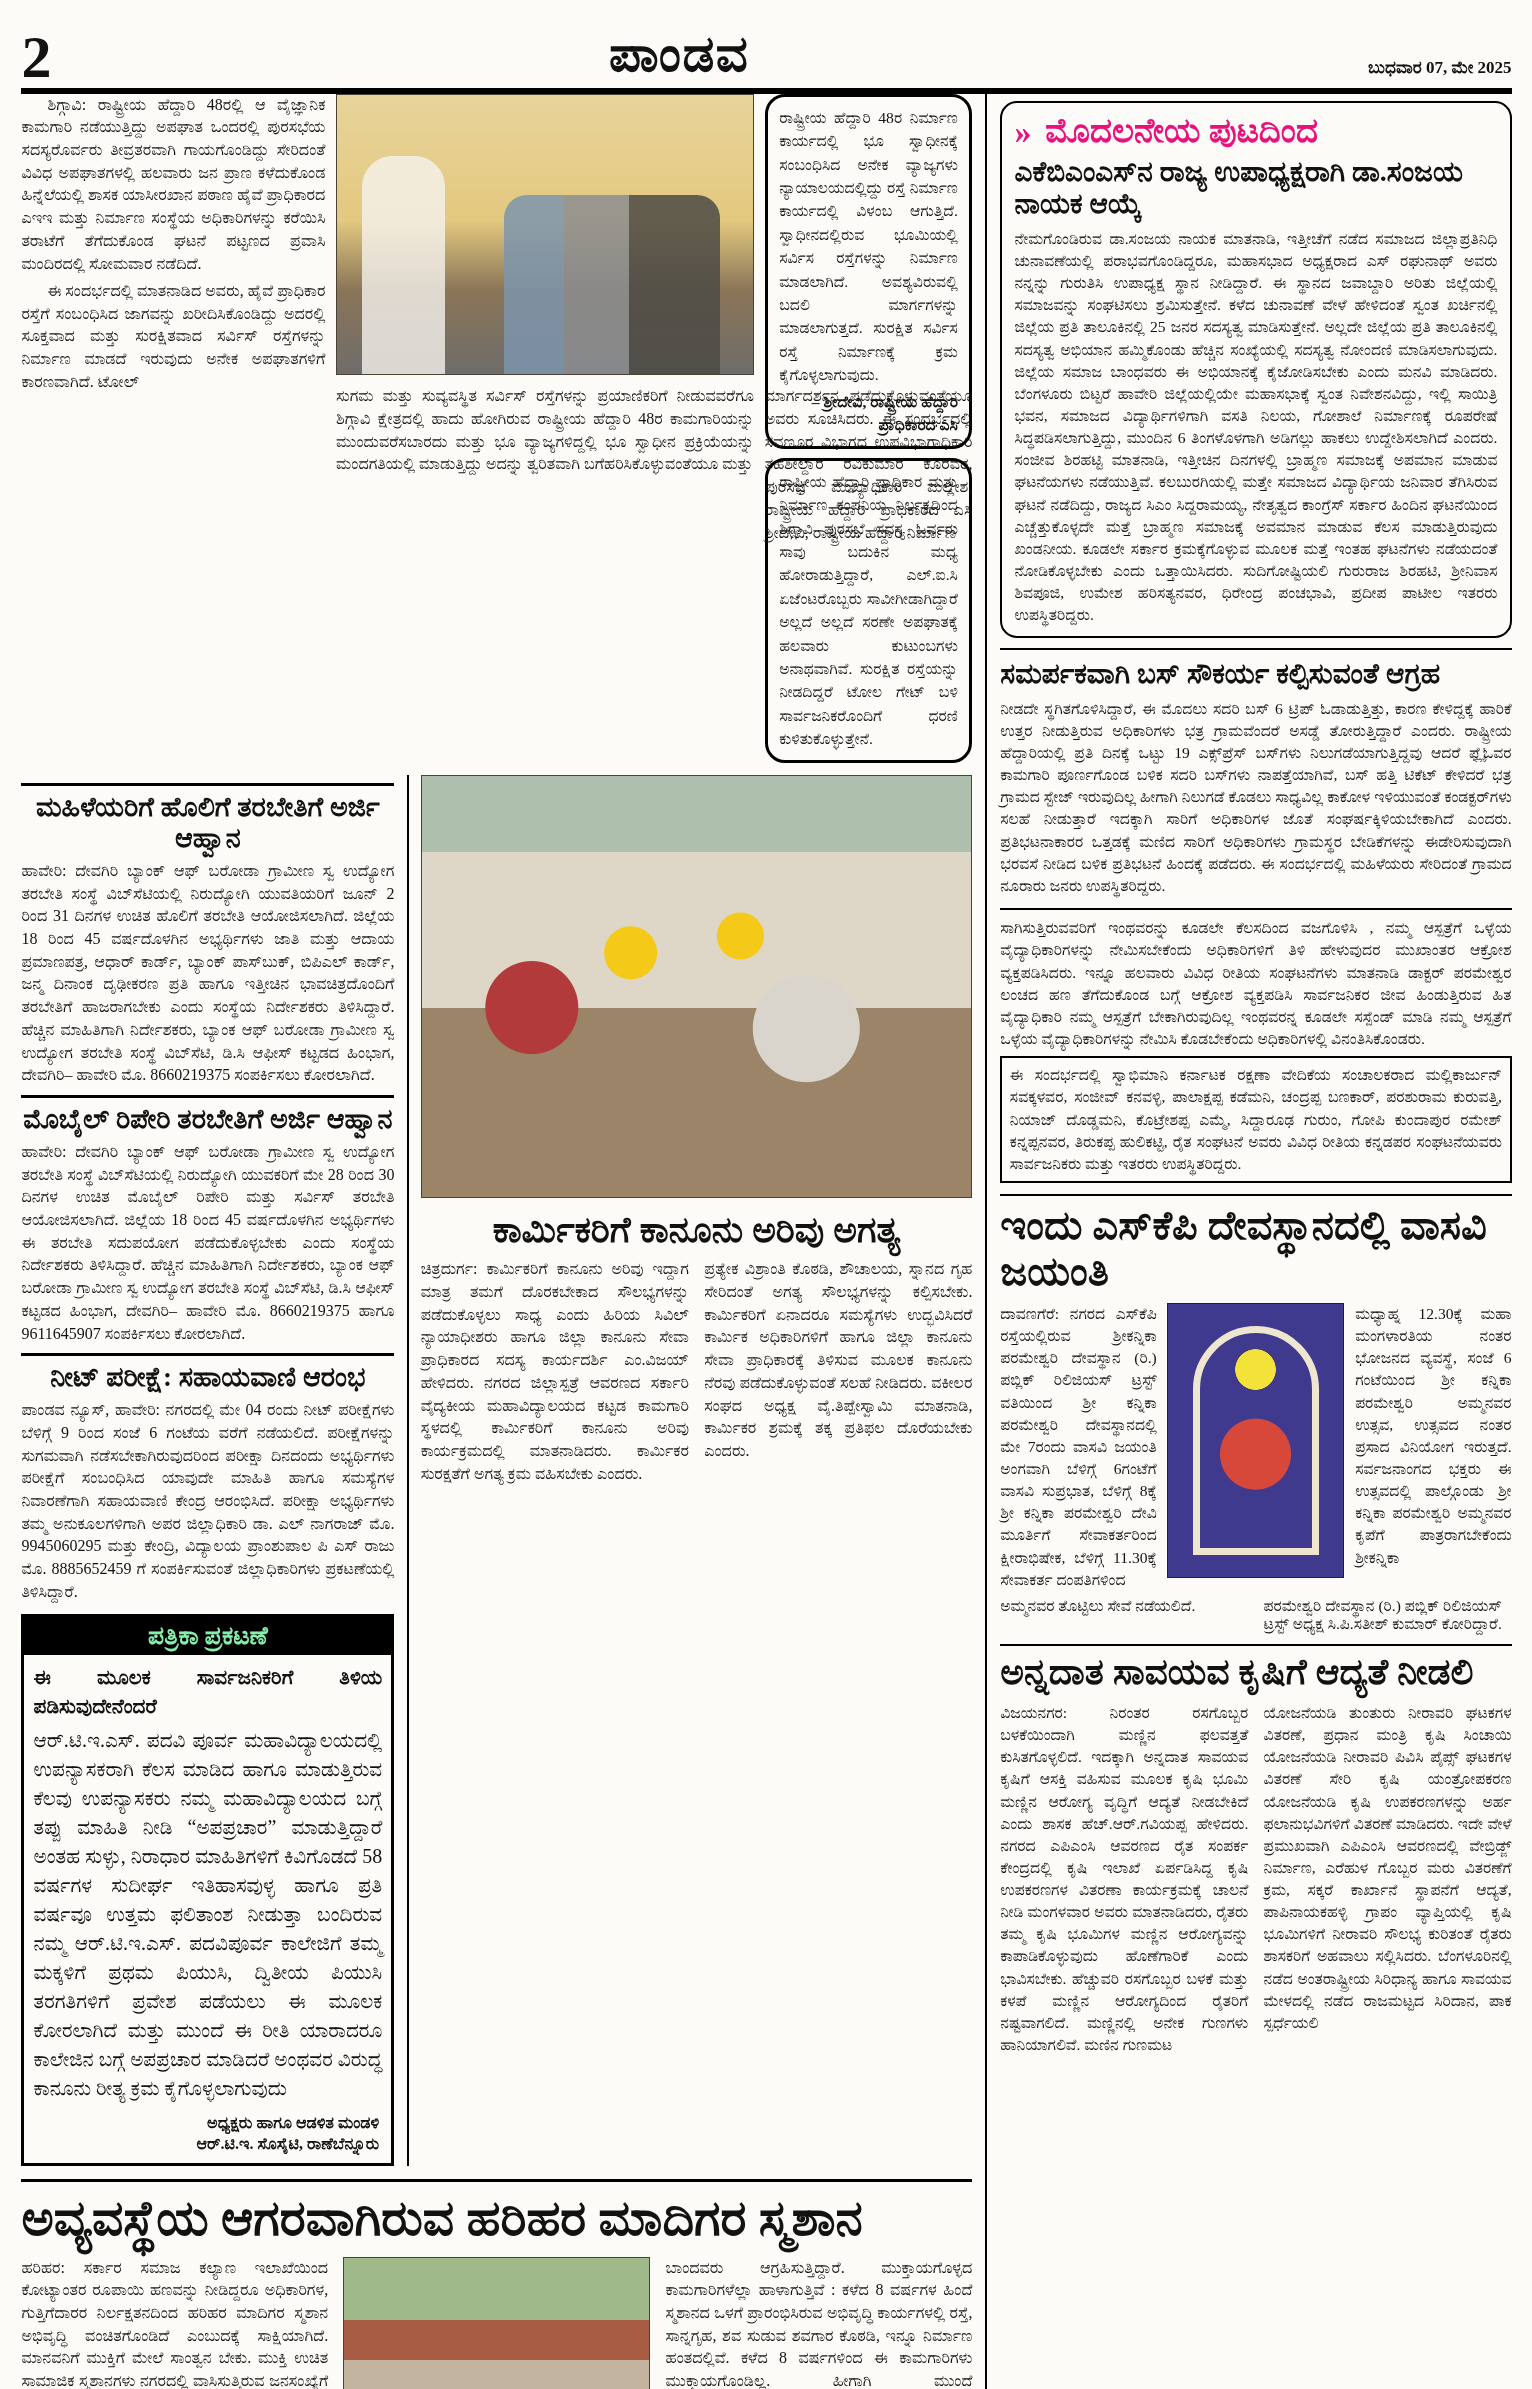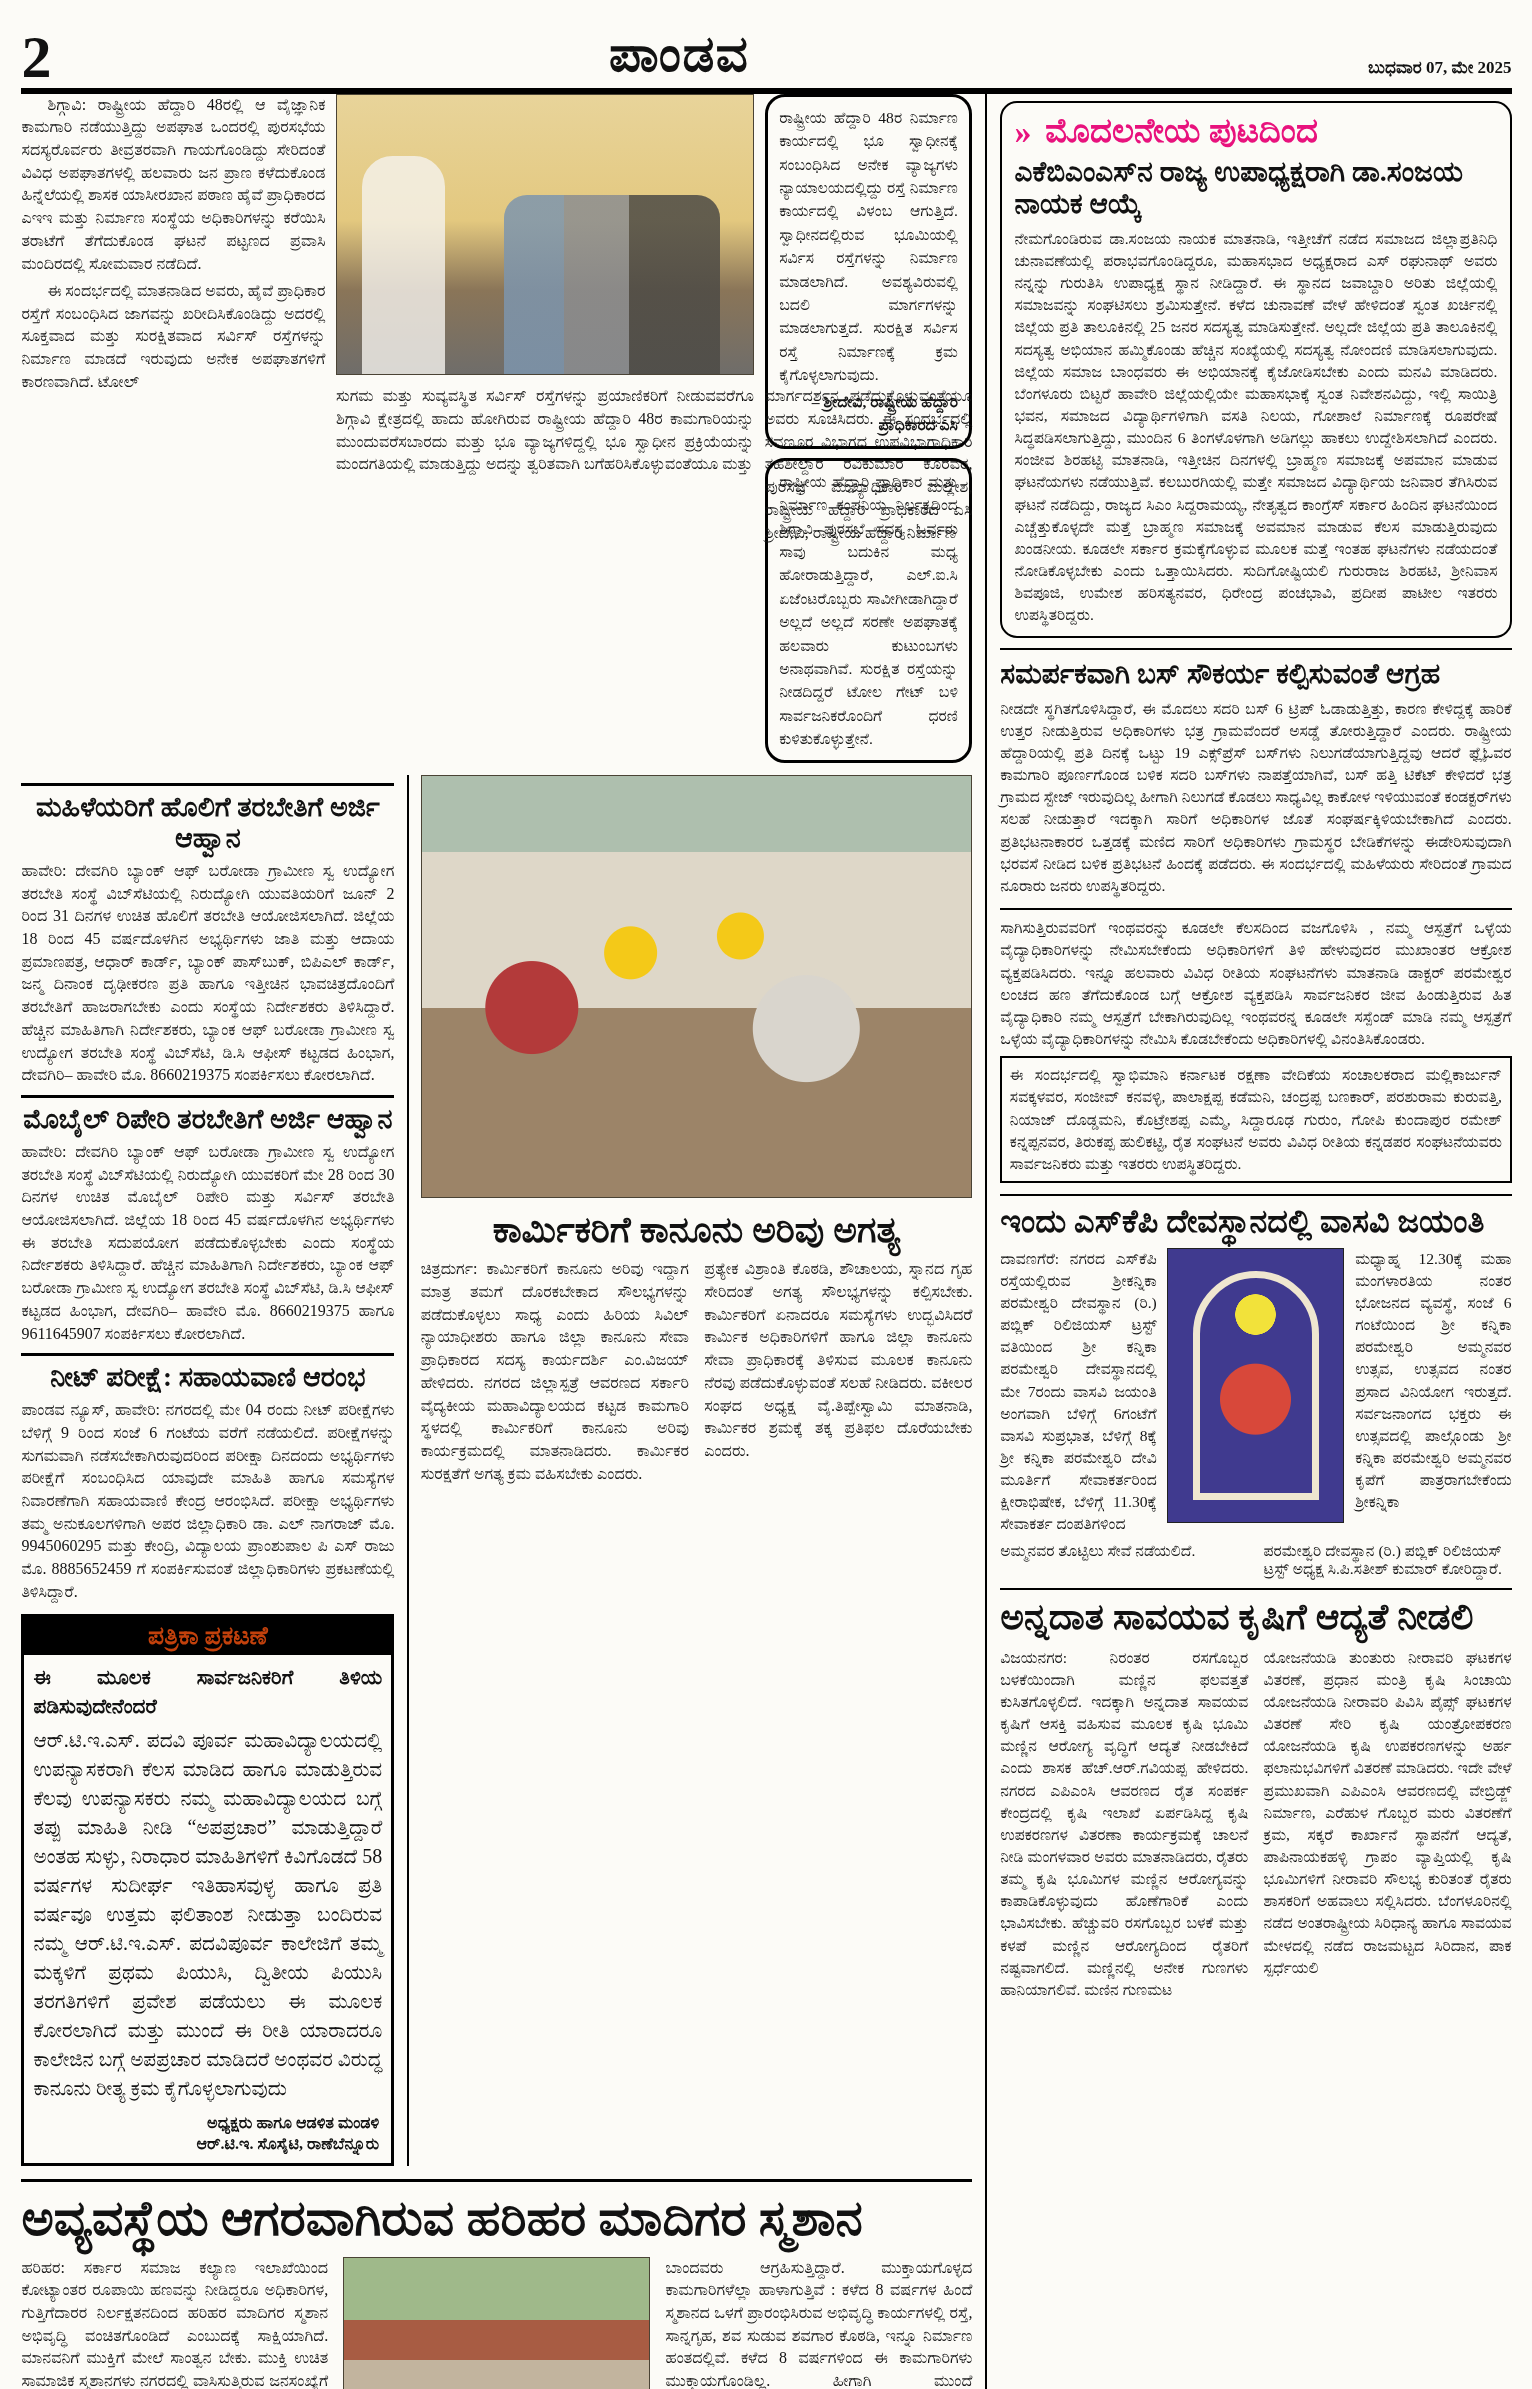--- a/index.html
+++ b/index.html
@@ -40,21 +40,21 @@
   .qsign{display:block;text-align:right;font-weight:bold;margin-top:3.1px;}
   .mla-sub1{grid-row:2;grid-column:2;}
   .mla-sub2{grid-row:2;grid-column:3;}
   
   .mid-row{display:flex;margin-top:12.2px;}
   .rail{width:373px;flex:none;padding-right:12.2px;border-right:2.3px solid #000;}
   .rail-story{border-top:3.1px solid #000;padding-top:6.1px;margin-top:7.6px;}
   .rail-story:first-child{border-top:3.1px solid #000;}
   .rail-story h2{font-size:27px;font-weight:800;text-align:center;margin-bottom:6.1px;line-height:1.15;}
   .press-box{border:3.1px solid #000;margin-top:10.7px;}
-  .press-head{background:#000;color:#c2410c;text-align:center;font-size:25px;font-weight:800;padding:4.6px 0;}
+  .press-head{background:#000;color:#86efac;text-align:center;font-size:25px;font-weight:800;padding:4.6px 0;}
   .press-body{padding:7.6px 9.2px;font-size:20px;line-height:1.45;text-align:justify;}
   .press-sign{text-align:right;font-weight:bold;font-size:16px;padding:1.5px 12.2px 7.6px 0;line-height:1.35;}
   .workers{flex:1;padding-left:12.2px;min-width:0;}
   .photo-helmets{height:421px;
     background:
       radial-gradient(circle at 38% 42%,#f4c918 0 26px,transparent 27px),
       radial-gradient(circle at 58% 38%,#f4c918 0 23px,transparent 24px),
       radial-gradient(circle at 20% 55%,#b33a3a 0 46px,transparent 47px),
       radial-gradient(circle at 70% 60%,#d9d5cd 0 53px,transparent 54px),
       linear-gradient(180deg,#aebfae 0 18%,#ded7c8 18% 55%,#9c8468 55% 100%);}
@@ -208,21 +208,21 @@
           <h2>ಸಮರ್ಪಕವಾಗಿ ಬಸ್ ಸೌಕರ್ಯ ಕಲ್ಪಿಸುವಂತೆ ಆಗ್ರಹ</h2>
           <div class="body-txt" style="font-size:15.6px;">ನೀಡದೇ ಸ್ಥಗಿತಗೊಳಿಸಿದ್ದಾರೆ, ಈ ಮೊದಲು ಸದರಿ ಬಸ್ 6 ಟ್ರಿಪ್ ಓಡಾಡುತ್ತಿತ್ತು, ಕಾರಣ ಕೇಳಿದ್ದಕ್ಕೆ ಹಾರಿಕೆ ಉತ್ತರ ನೀಡುತ್ತಿರುವ ಅಧಿಕಾರಿಗಳು ಭತ್ರ ಗ್ರಾಮವೆಂದರೆ ಅಸಡ್ಡೆ ತೋರುತ್ತಿದ್ದಾರೆ ಎಂದರು. ರಾಷ್ಟ್ರೀಯ ಹೆದ್ದಾರಿಯಲ್ಲಿ ಪ್ರತಿ ದಿನಕ್ಕೆ ಒಟ್ಟು 19 ಎಕ್ಸ್‌ಪ್ರೆಸ್ ಬಸ್‌ಗಳು ನಿಲುಗಡೆಯಾಗುತ್ತಿದ್ದವು ಆದರೆ ಫ್ಲೈಓವರ ಕಾಮಗಾರಿ ಪೂರ್ಣಗೊಂಡ ಬಳಿಕ ಸದರಿ ಬಸ್‌ಗಳು ನಾಪತ್ತೆಯಾಗಿವೆ, ಬಸ್ ಹತ್ತಿ ಟಿಕೆಟ್ ಕೇಳಿದರೆ ಭತ್ರ ಗ್ರಾಮದ ಸ್ಟೇಜ್ ಇರುವುದಿಲ್ಲ ಹೀಗಾಗಿ ನಿಲುಗಡೆ ಕೊಡಲು ಸಾಧ್ಯವಿಲ್ಲ ಕಾಕೋಳ ಇಳಿಯುವಂತೆ ಕಂಡಕ್ಟರ್‌ಗಳು ಸಲಹೆ ನೀಡುತ್ತಾರೆ ಇದಕ್ಕಾಗಿ ಸಾರಿಗೆ ಅಧಿಕಾರಿಗಳ ಜೊತೆ ಸಂಘರ್ಷಕ್ಕಿಳಿಯಬೇಕಾಗಿದೆ ಎಂದರು. ಪ್ರತಿಭಟನಾಕಾರರ ಒತ್ತಡಕ್ಕೆ ಮಣಿದ ಸಾರಿಗೆ ಅಧಿಕಾರಿಗಳು ಗ್ರಾಮಸ್ಥರ ಬೇಡಿಕೆಗಳನ್ನು ಈಡೇರಿಸುವುದಾಗಿ ಭರವಸೆ ನೀಡಿದ ಬಳಿಕ ಪ್ರತಿಭಟನೆ ಹಿಂದಕ್ಕೆ ಪಡೆದರು. ಈ ಸಂದರ್ಭದಲ್ಲಿ ಮಹಿಳೆಯರು ಸೇರಿದಂತೆ ಗ್ರಾಮದ ನೂರಾರು ಜನರು ಉಪಸ್ಥಿತರಿದ್ದರು.</div>
         </article>
 
         <article class="r-story">
           <div class="body-txt" style="font-size:15.6px;">ಸಾಗಿಸುತ್ತಿರುವವರಿಗೆ ಇಂಥವರನ್ನು ಕೂಡಲೇ ಕೆಲಸದಿಂದ ವಜಗೊಳಿಸಿ , ನಮ್ಮ ಆಸ್ಪತ್ರೆಗೆ ಒಳ್ಳೆಯ ವೈದ್ಯಾಧಿಕಾರಿಗಳನ್ನು ನೇಮಿಸಬೇಕೆಂದು ಅಧಿಕಾರಿಗಳಿಗೆ ತಿಳಿ ಹೇಳುವುದರ ಮುಖಾಂತರ ಆಕ್ರೋಶ ವ್ಯಕ್ತಪಡಿಸಿದರು. ಇನ್ನೂ ಹಲವಾರು ವಿವಿಧ ರೀತಿಯ ಸಂಘಟನೆಗಳು ಮಾತನಾಡಿ ಡಾಕ್ಟರ್ ಪರಮೇಶ್ವರ ಲಂಚದ ಹಣ ತೆಗೆದುಕೊಂಡ ಬಗ್ಗೆ ಆಕ್ರೋಶ ವ್ಯಕ್ತಪಡಿಸಿ ಸಾರ್ವಜನಿಕರ ಜೀವ ಹಿಂಡುತ್ತಿರುವ ಹಿತ ವೈದ್ಯಾಧಿಕಾರಿ ನಮ್ಮ ಆಸ್ಪತ್ರೆಗೆ ಬೇಕಾಗಿರುವುದಿಲ್ಲ ಇಂಥವರನ್ನ ಕೂಡಲೇ ಸಸ್ಪೆಂಡ್ ಮಾಡಿ ನಮ್ಮ ಆಸ್ಪತ್ರೆಗೆ ಒಳ್ಳೆಯ ವೈದ್ಯಾಧಿಕಾರಿಗಳನ್ನು ನೇಮಿಸಿ ಕೊಡಬೇಕೆಂದು ಅಧಿಕಾರಿಗಳಲ್ಲಿ ವಿನಂತಿಸಿಕೊಂಡರು.</div>
           <div class="names-box body-txt" style="font-size:15.6px;">ಈ ಸಂದರ್ಭದಲ್ಲಿ ಸ್ವಾಭಿಮಾನಿ ಕರ್ನಾಟಕ ರಕ್ಷಣಾ ವೇದಿಕೆಯ ಸಂಚಾಲಕರಾದ ಮಲ್ಲಿಕಾರ್ಜುನ್ ಸವಕ್ಕಳವರ, ಸಂಜೀವ್ ಕನವಳ್ಳಿ, ಪಾಲಾಕ್ಷಪ್ಪ ಕಡೆಮನಿ, ಚಂದ್ರಪ್ಪ ಬಣಕಾರ್, ಪರಶುರಾಮ ಕುರುವತ್ತಿ, ನಿಯಾಜ್ ದೊಡ್ಡಮನಿ, ಕೊಟ್ರೇಶಪ್ಪ ಎಮ್ಮೆ, ಸಿದ್ದಾರೂಢ ಗುರುಂ, ಗೋಪಿ ಕುಂದಾಪುರ ರಮೇಶ್ ಕನ್ನಪ್ಪನವರ, ತಿರುಕಪ್ಪ ಹುಲಿಕಟ್ಟಿ, ರೈತ ಸಂಘಟನೆ ಅವರು ವಿವಿಧ ರೀತಿಯ ಕನ್ನಡಪರ ಸಂಘಟನೆಯವರು ಸಾರ್ವಜನಿಕರು ಮತ್ತು ಇತರರು ಉಪಸ್ಥಿತರಿದ್ದರು.</div>
         </article>
 
         <article class="r-story">
-          <h2 style="text-align:left;font-size:32px;">ಇಂದು ಎಸ್‌ಕೆಪಿ ದೇವಸ್ಥಾನದಲ್ಲಿ ವಾಸವಿ ಜಯಂತಿ</h2>
+          <h2 style="text-align:left;font-size:40px;">ಇಂದು ಎಸ್‌ಕೆಪಿ ದೇವಸ್ಥಾನದಲ್ಲಿ ವಾಸವಿ ಜಯಂತಿ</h2>
           <div class="vasavi-grid">
             <div class="body-txt" style="font-size:15.6px;">ದಾವಣಗೆರೆ: ನಗರದ ಎಸ್‌ಕೆಪಿ ರಸ್ತೆಯಲ್ಲಿರುವ ಶ್ರೀಕನ್ನಿಕಾ ಪರಮೇಶ್ವರಿ ದೇವಸ್ಥಾನ (ರಿ.) ಪಬ್ಲಿಕ್ ರಿಲಿಜಿಯಸ್ ಟ್ರಸ್ಟ್ ವತಿಯಿಂದ ಶ್ರೀ ಕನ್ನಿಕಾ ಪರಮೇಶ್ವರಿ ದೇವಸ್ಥಾನದಲ್ಲಿ ಮೇ 7ರಂದು ವಾಸವಿ ಜಯಂತಿ ಅಂಗವಾಗಿ ಬೆಳಿಗ್ಗೆ 6ಗಂಟೆಗೆ ವಾಸವಿ ಸುಪ್ರಭಾತ, ಬೆಳಿಗ್ಗೆ 8ಕ್ಕೆ ಶ್ರೀ ಕನ್ನಿಕಾ ಪರಮೇಶ್ವರಿ ದೇವಿ ಮೂರ್ತಿಗೆ ಸೇವಾಕರ್ತರಿಂದ ಕ್ಷೀರಾಭಿಷೇಕ, ಬೆಳಿಗ್ಗೆ 11.30ಕ್ಕೆ ಸೇವಾಕರ್ತ ದಂಪತಿಗಳಿಂದ</div>
             <div class="photo photo-deity" style="position:relative;"></div>
             <div class="body-txt" style="font-size:15.6px;">ಮಧ್ಯಾಹ್ನ 12.30ಕ್ಕೆ ಮಹಾ ಮಂಗಳಾರತಿಯ ನಂತರ ಭೋಜನದ ವ್ಯವಸ್ಥೆ, ಸಂಜೆ 6 ಗಂಟೆಯಿಂದ ಶ್ರೀ ಕನ್ನಿಕಾ ಪರಮೇಶ್ವರಿ ಅಮ್ಮನವರ ಉತ್ಸವ, ಉತ್ಸವದ ನಂತರ ಪ್ರಸಾದ ವಿನಿಯೋಗ ಇರುತ್ತದೆ. ಸರ್ವಜನಾಂಗದ ಭಕ್ತರು ಈ ಉತ್ಸವದಲ್ಲಿ ಪಾಲ್ಗೊಂಡು ಶ್ರೀ ಕನ್ನಿಕಾ ಪರಮೇಶ್ವರಿ ಅಮ್ಮನವರ ಕೃಪೆಗೆ ಪಾತ್ರರಾಗಬೇಕೆಂದು ಶ್ರೀಕನ್ನಿಕಾ</div>
           </div>
           <div class="vasavi-end">
             <div>ಅಮ್ಮನವರ ತೊಟ್ಟಿಲು ಸೇವೆ ನಡೆಯಲಿದೆ.</div>
             <div>ಪರಮೇಶ್ವರಿ ದೇವಸ್ಥಾನ (ರಿ.) ಪಬ್ಲಿಕ್ ರಿಲಿಜಿಯಸ್ ಟ್ರಸ್ಟ್ ಅಧ್ಯಕ್ಷ ಸಿ.ಪಿ.ಸತೀಶ್ ಕುಮಾರ್ ಕೋರಿದ್ದಾರೆ.</div>
           </div>
         </article>

